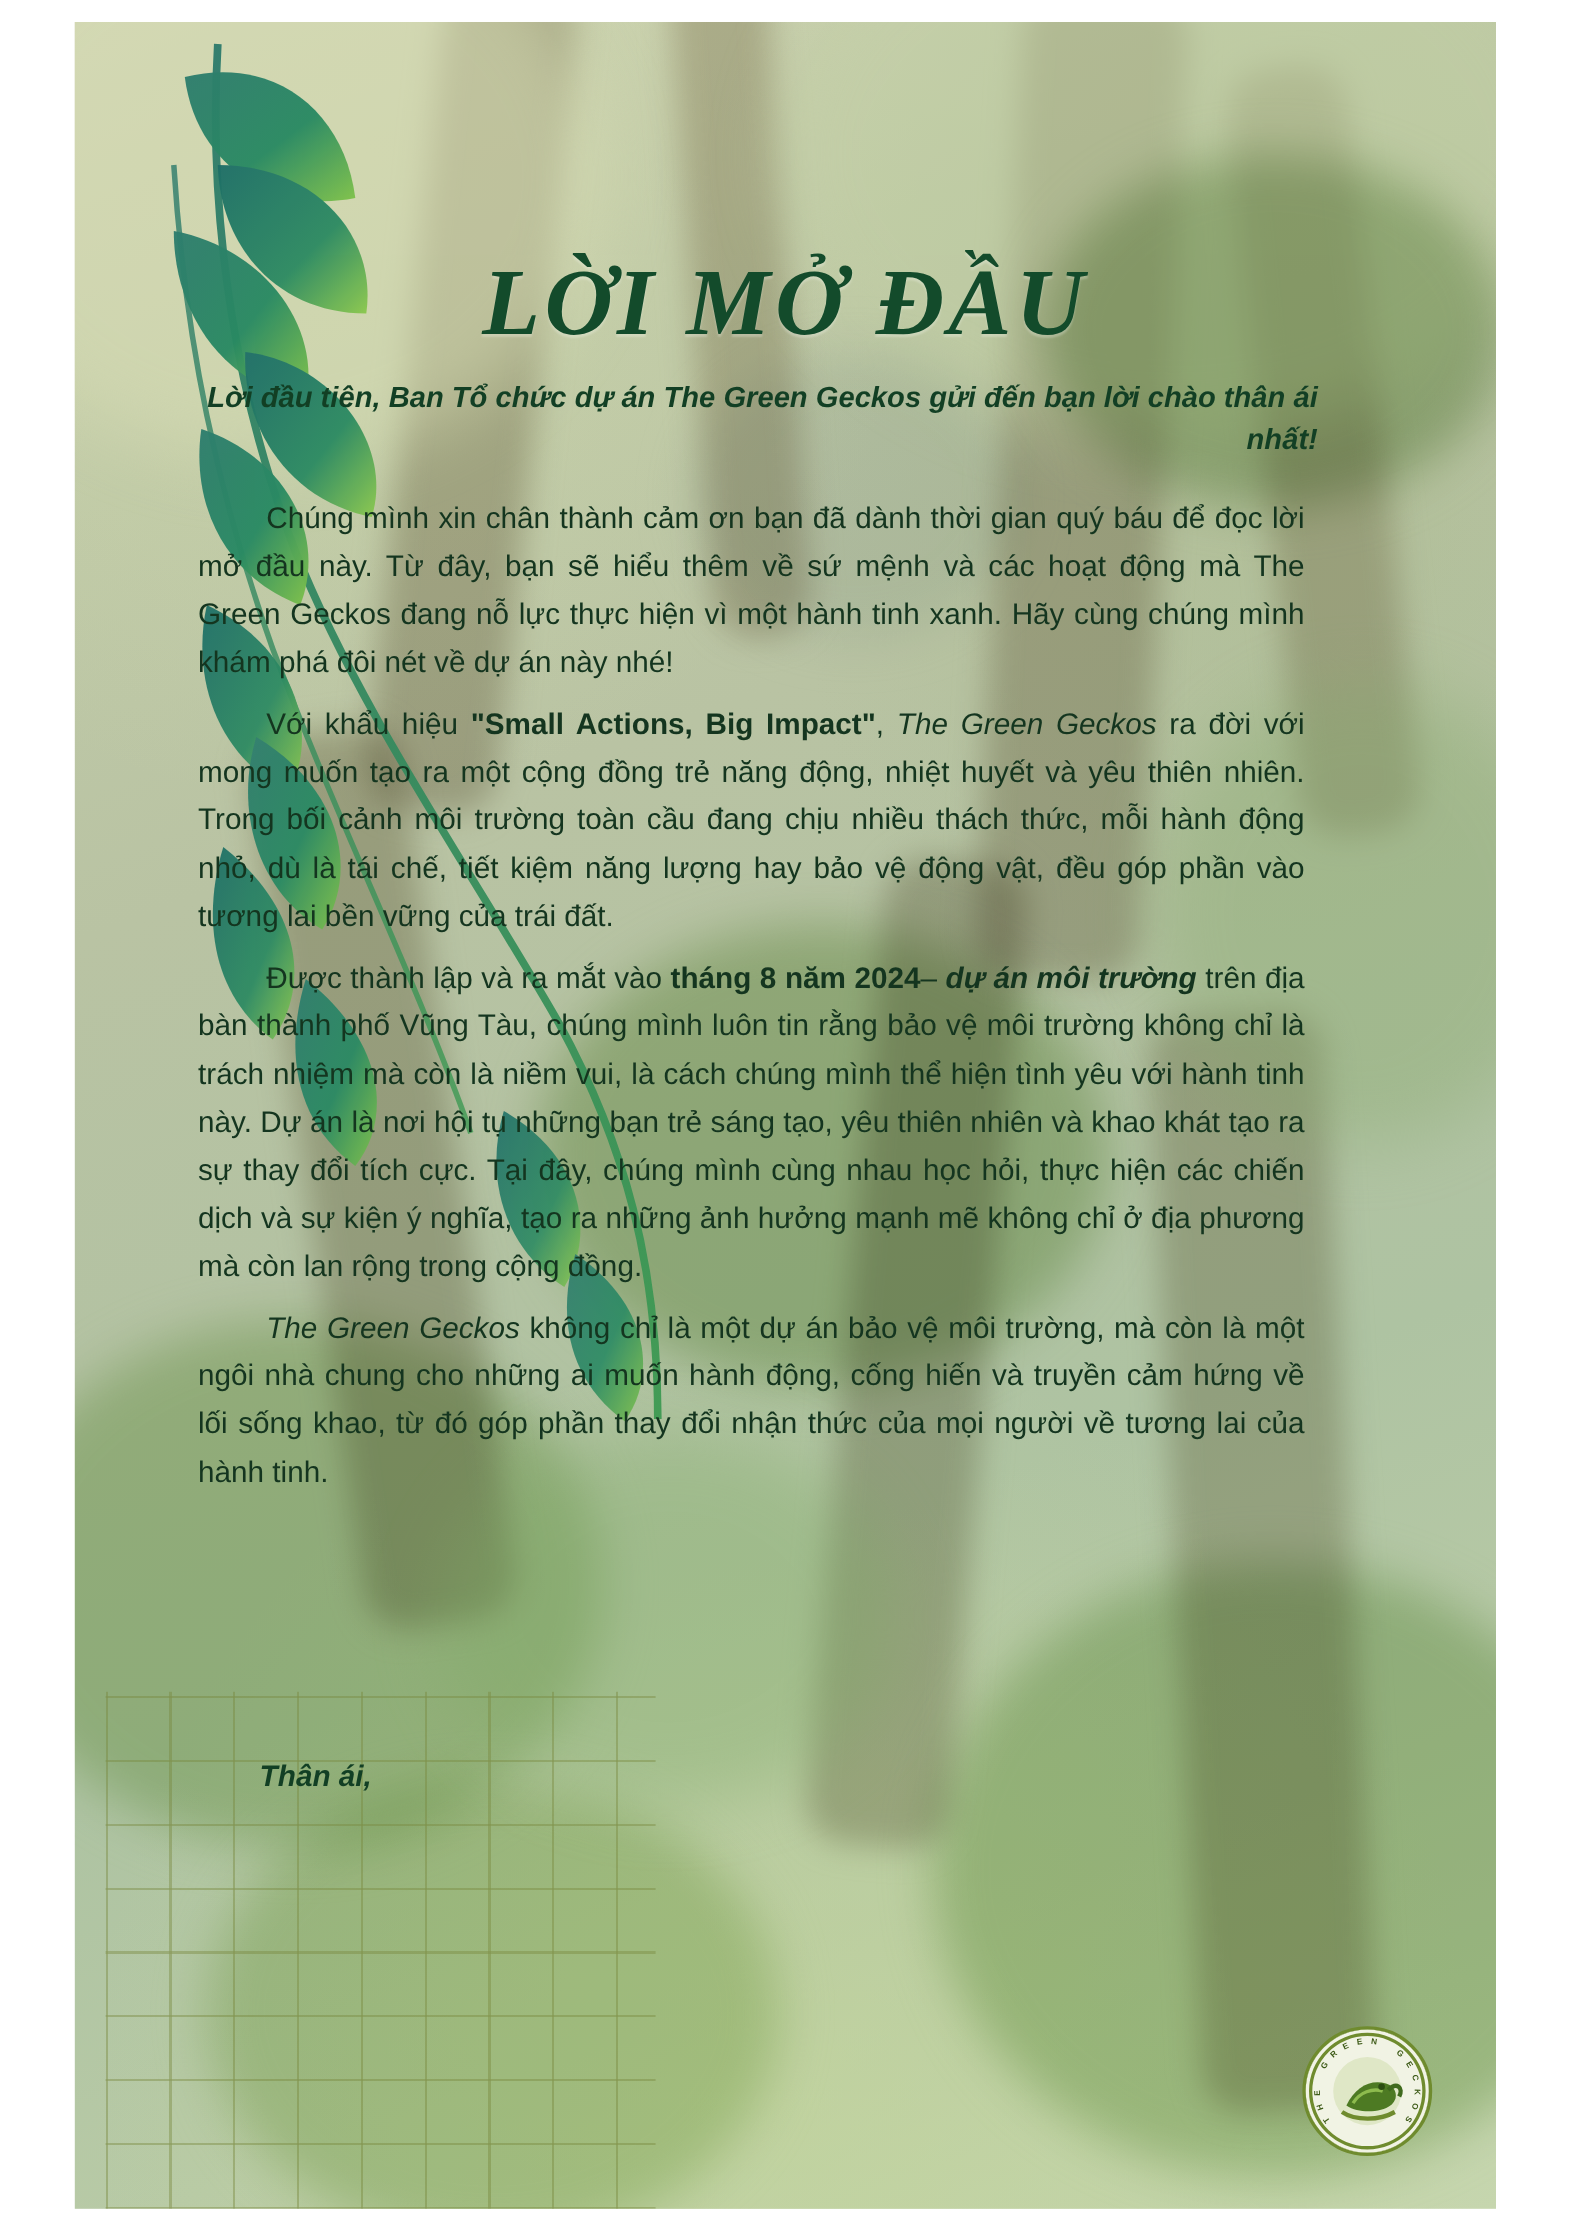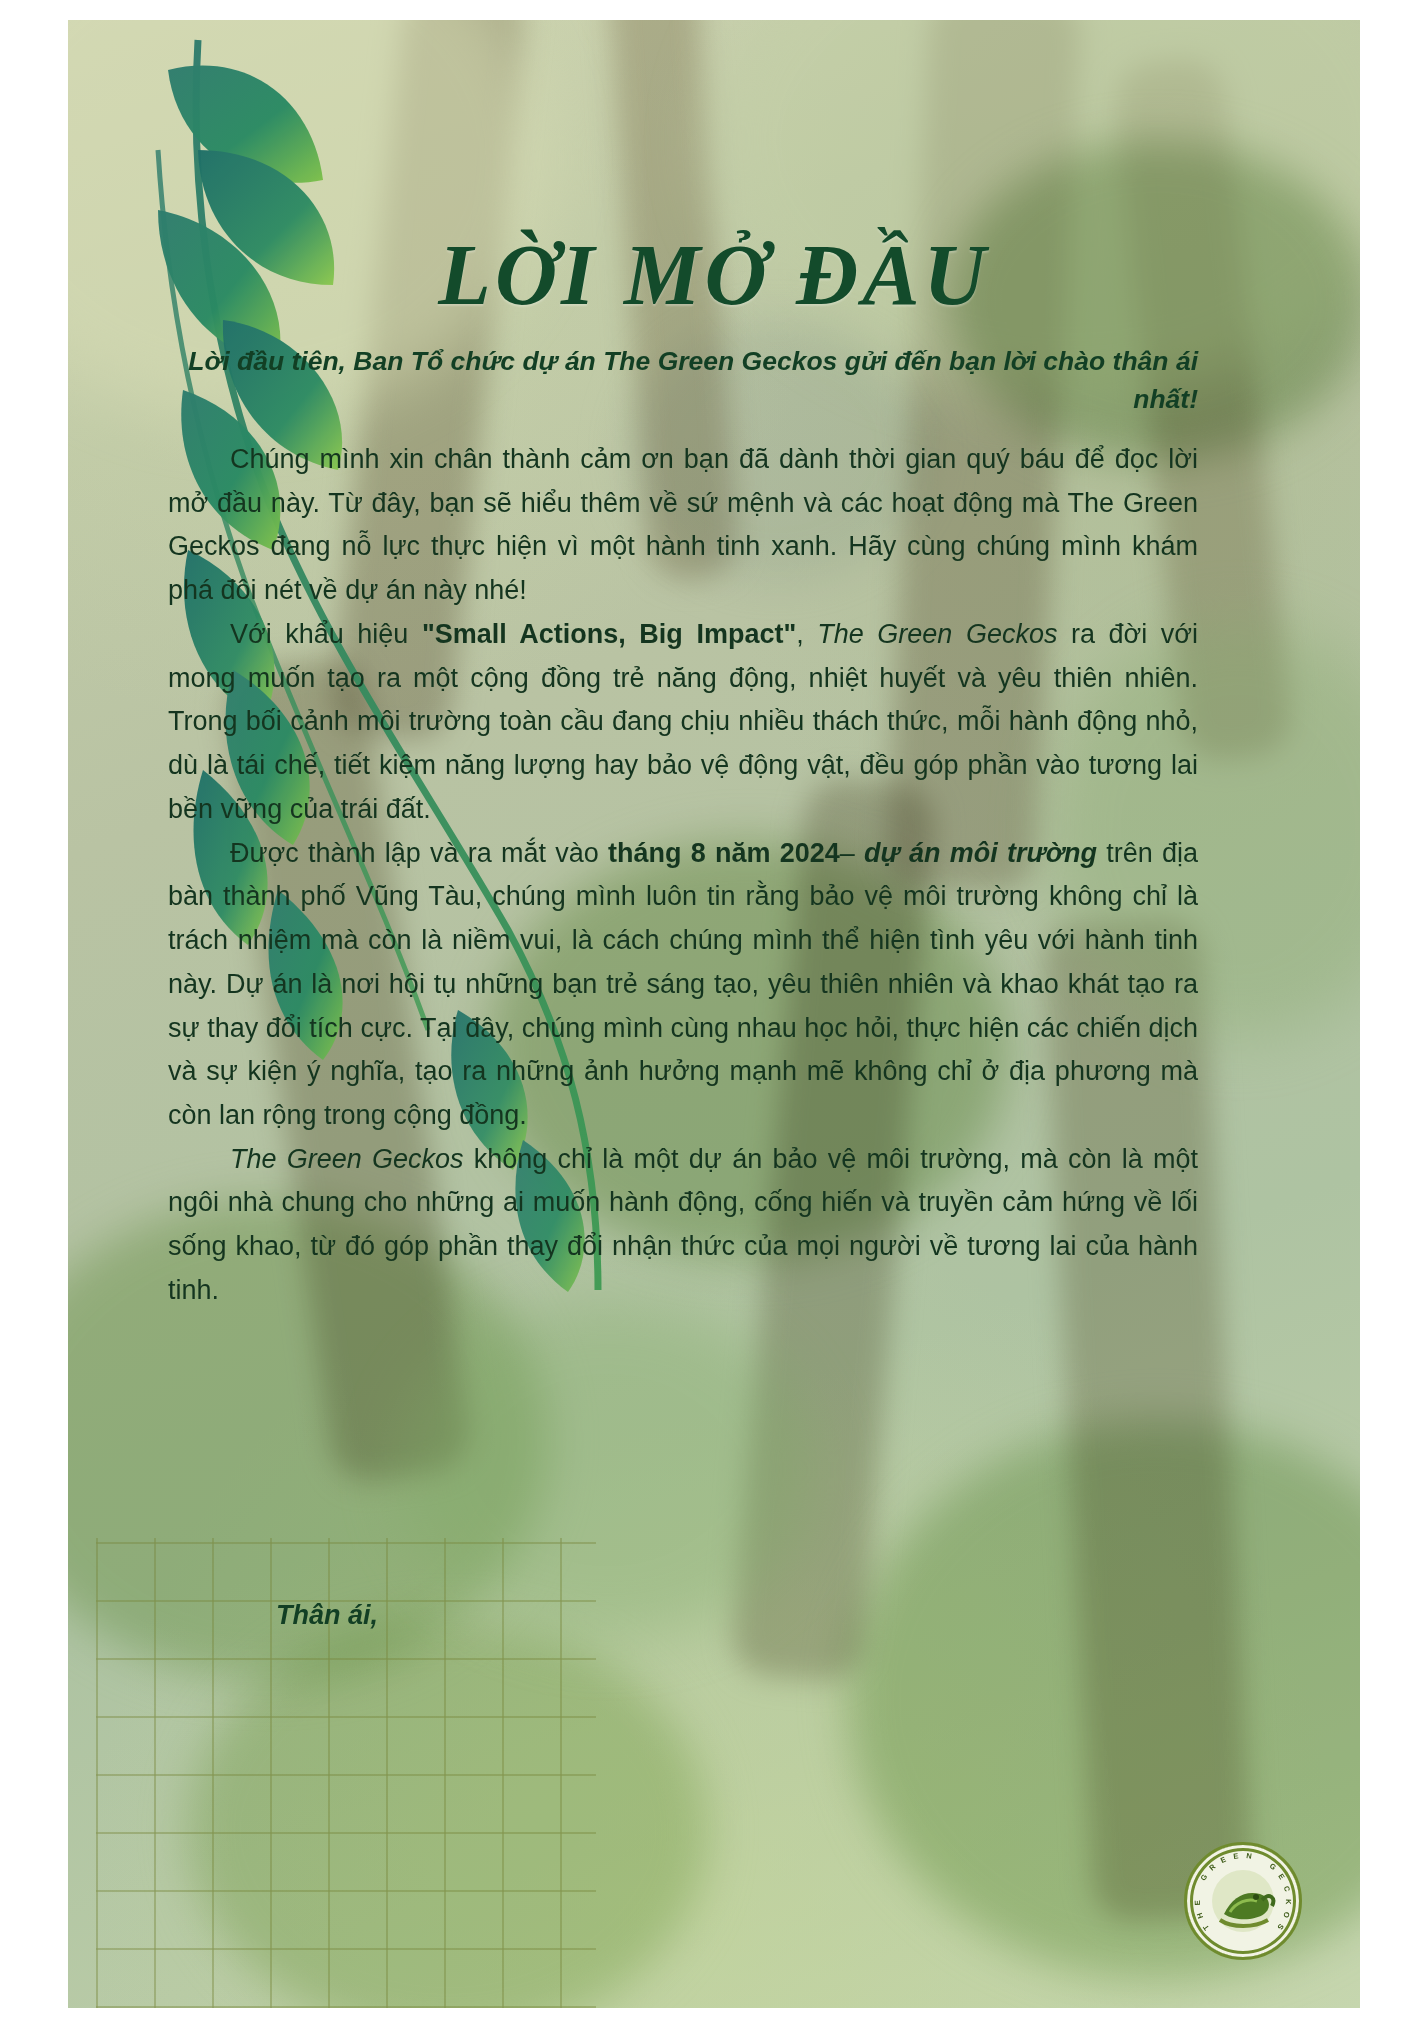--- a/index.html
+++ b/index.html
@@ -114,35 +114,34 @@
     position: absolute;
     left: 100px;
     top: 418px;
     width: 1030px;
     font-size: 27px;
     line-height: 1.62;
     color: #14351f;
     text-align: justify;
   }
   #body p {
-    margin: 0;
+    margin: 12px;
     text-indent: 62px;
   }
   #body b { font-weight: bold; }
   #body i { font-style: italic; }
 
   #signoff {
     position: absolute;
     left: 168px;
     top: 1580px;
     font-size: 27px;
     font-weight: bold;
     font-style: italic;
     color: #123f24;
-    margin-left: 40px;
   }
 
   
   #logo {
     position: absolute;
     right: 58px;
     bottom: 48px;
     width: 118px;
     height: 118px;
   }

